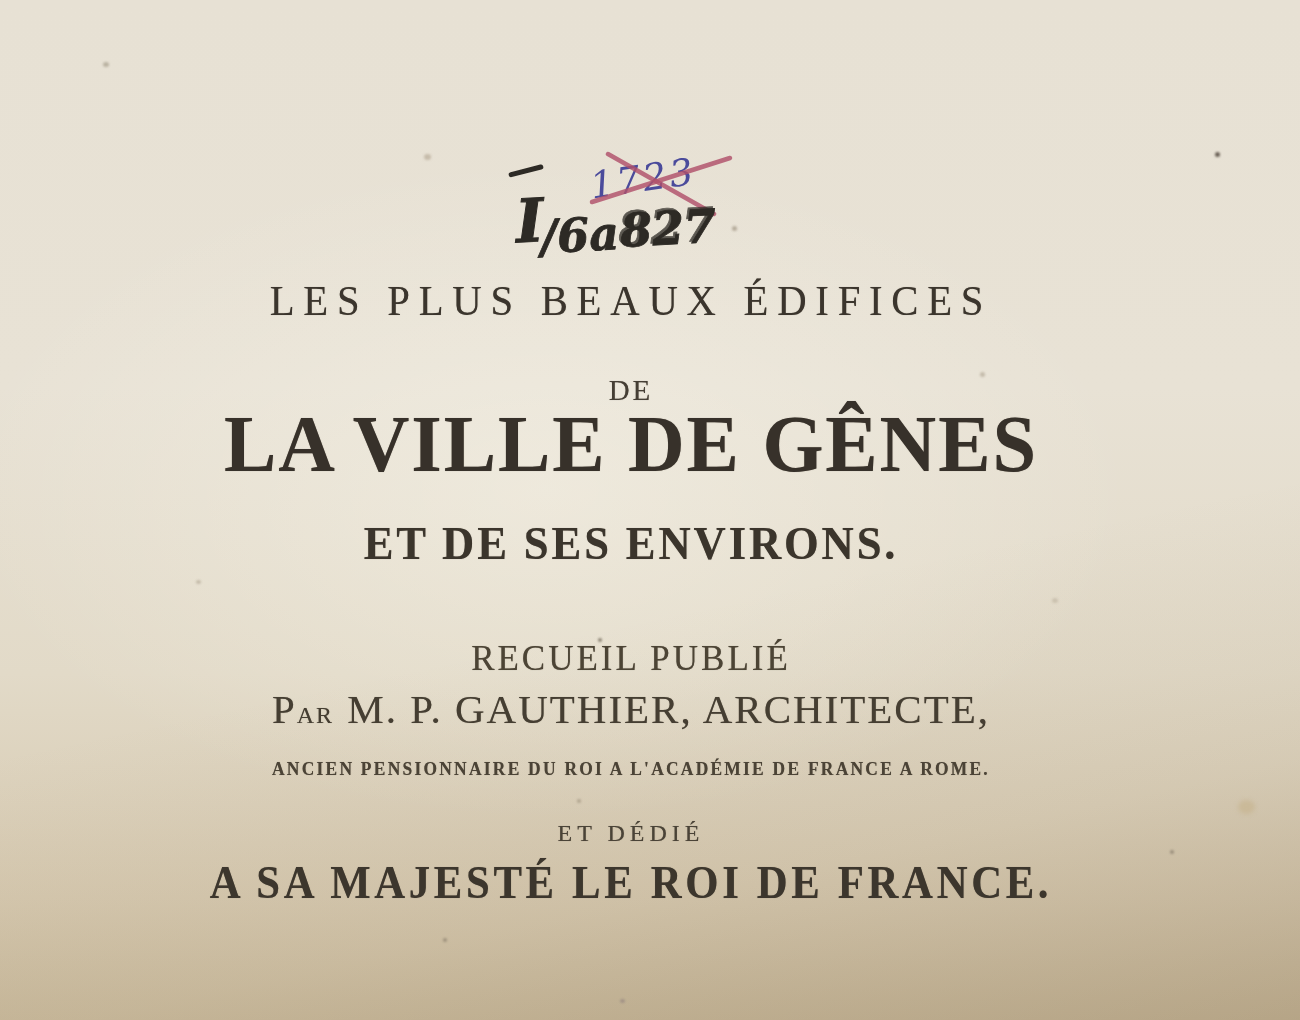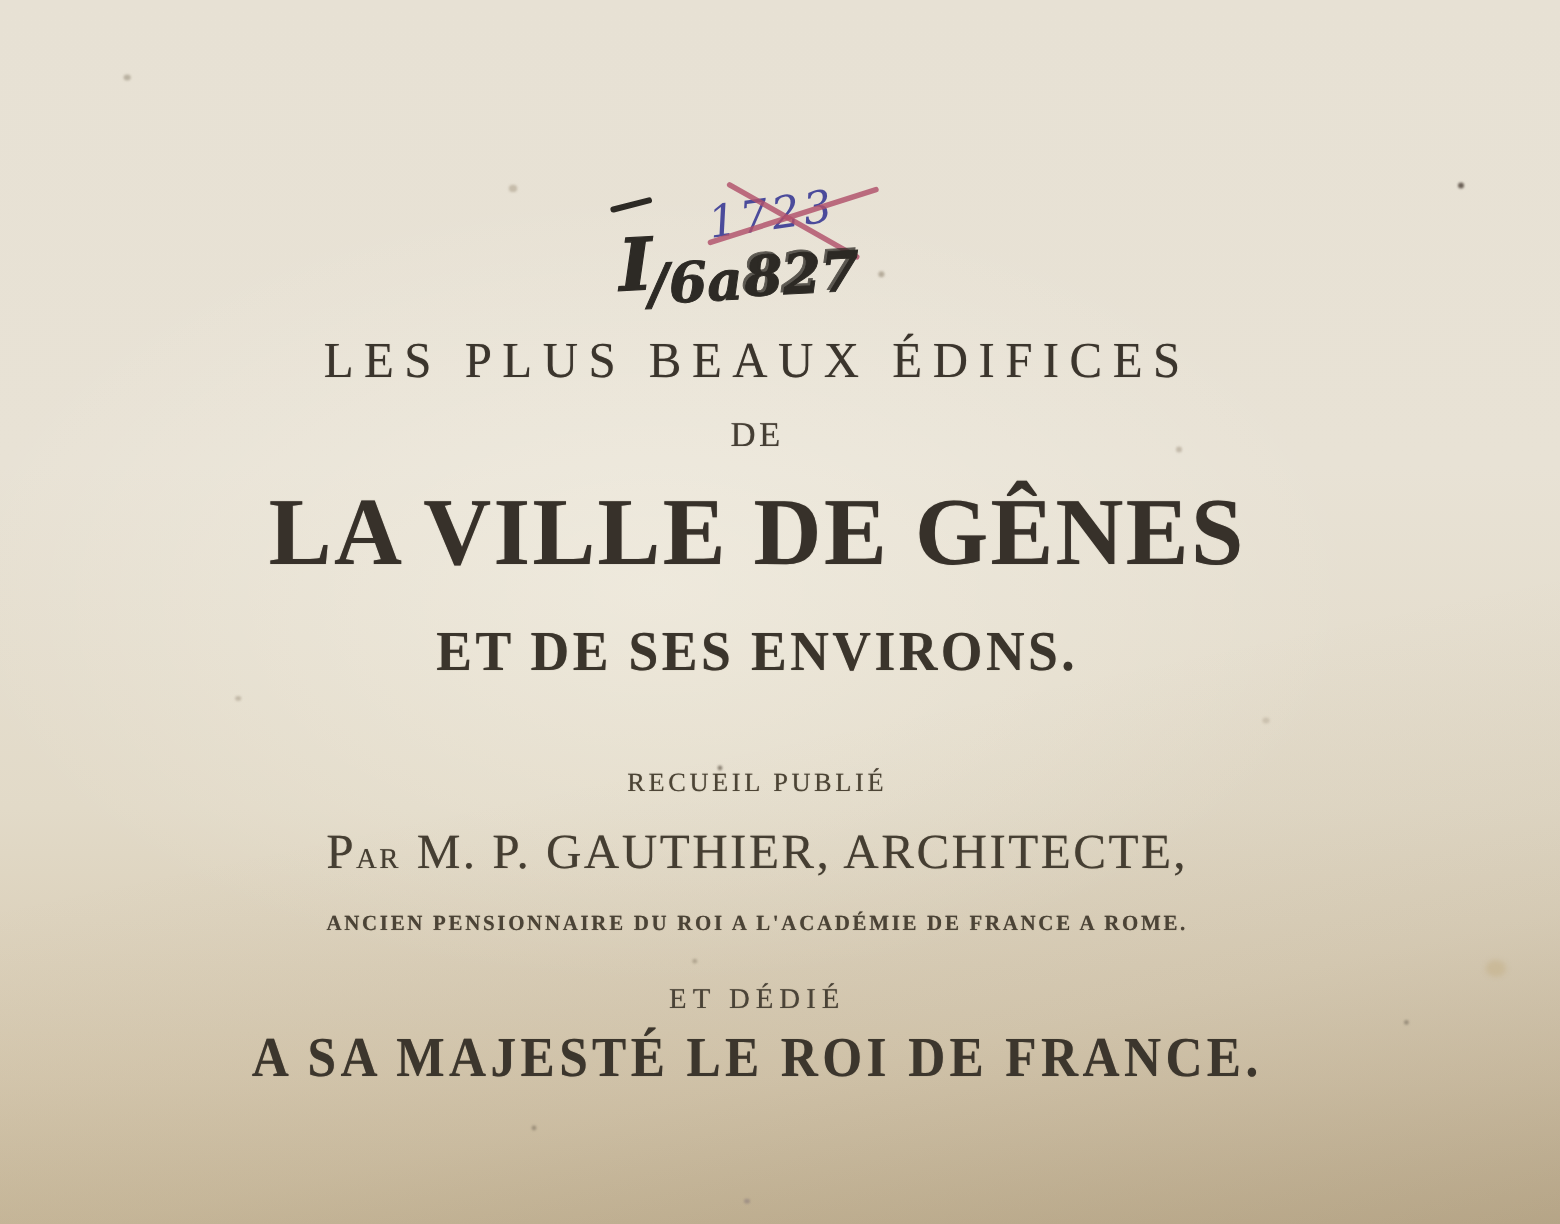--- a/index.html
+++ b/index.html
@@ -21,24 +21,24 @@
 
   .line {
     position: absolute; width: 100%;
     text-align: center; line-height: 1;
     color: #3f3930;
     white-space: nowrap;
     text-shadow: 0 0 0.7px rgba(62,52,40,0.55);
   }
 
   .series-line   { top: 280px; font-size: 42px; letter-spacing: 9px;  color: #3b352d; transform: scaleX(0.97); }
-  .de-line       { top: 349px; font-size: 29px; letter-spacing: 3px;  color: #453e34; }
+  .de-line       { top: 376px; font-size: 29px; letter-spacing: 3px;  color: #453e34; }
   .main-title    { top: 404px; font-size: 80px; letter-spacing: 2px;  font-weight: bold; color: #37312a; transform: scaleX(0.98); }
   .subtitle     { top: 520px; font-size: 47px; letter-spacing: 3px;  font-weight: bold; color: #3b352c; transform: scaleX(0.95); }
-  .recueil-line  { top: 641px; font-size: 22px; letter-spacing: 3px;  color: #4c4435; }
+  .recueil-line  { top: 641px; font-size: 35px; letter-spacing: 3px;  color: #4c4435; }
   .author-line   { top: 689px; font-size: 41px; letter-spacing: 2px;  color: #453e32; }
   .author-line .par-small { font-size: 24px; letter-spacing: 2px; }
   .author-line .author-name { margin-left: 0.32em; }
   .credentials-line { top: 760px; font-size: 18px; letter-spacing: 2.3px; font-weight: bold; color: #4b4336; transform: scaleX(0.97); }
   .dedie-line    { top: 821px; font-size: 24px; letter-spacing: 5px;  color: #4a4337; }
   .dedication-line { top: 859px; font-size: 47px; letter-spacing: 4px; font-weight: bold; color: #3c362d; transform: scaleX(0.91); }
 
   
   .handwriting { position: absolute; left: 480px; top: 146px; width: 260px; height: 124px; }
   .hw-blue   { font: italic 37px "DejaVu Serif", serif; fill: #3e3f97; opacity: 0.92; letter-spacing: 3px; }

